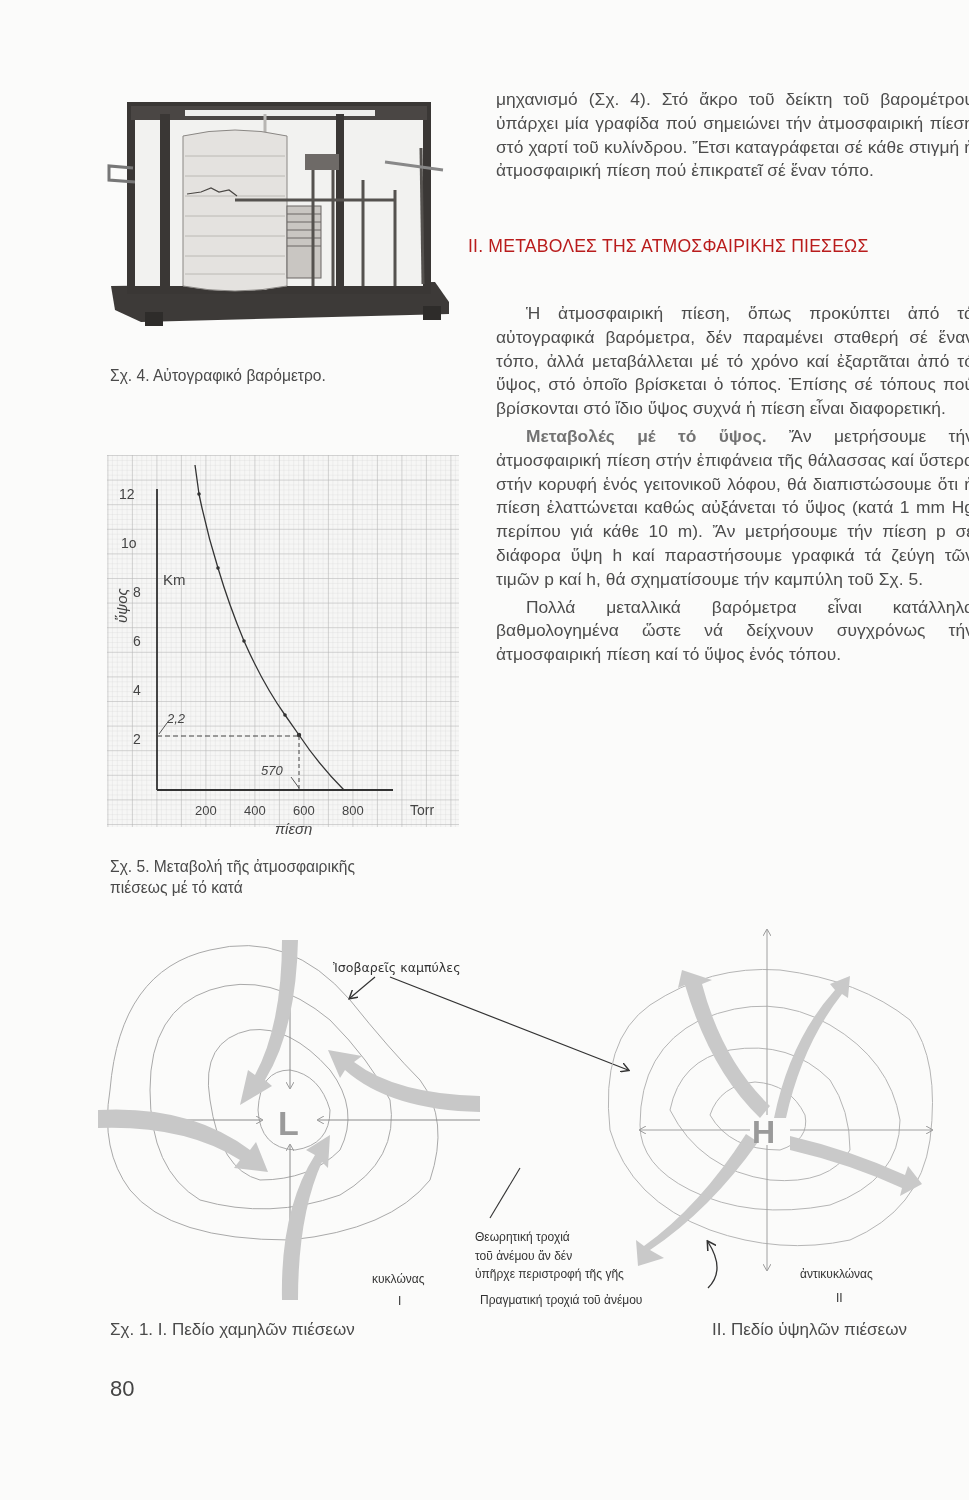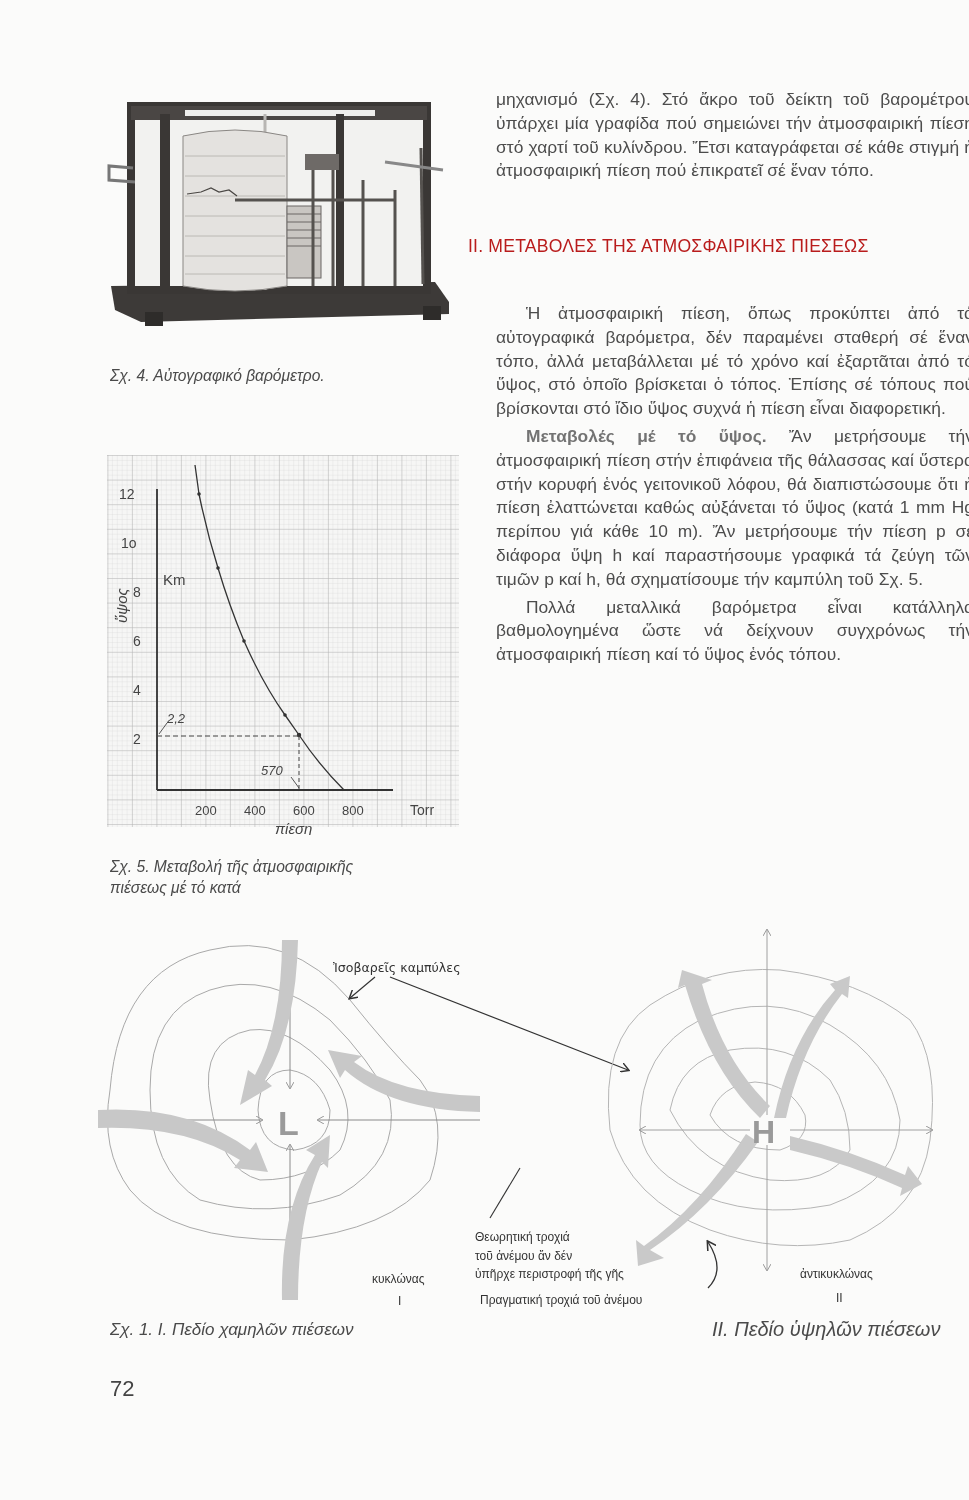--- a/index.html
+++ b/index.html
@@ -15,21 +15,21 @@
     color: #4c4c4c; text-align: justify; letter-spacing: 0.05px;
   }
   .col-text p { margin: 0; }
   .col-text .indent { text-indent: 30px; }
   .section-heading {
     left: 468px; top: 236px; width: 478px; font-size: 17.6px; color: #b91c1c;
     letter-spacing: 0.2px; white-space: nowrap;
   }
   .bold-lead { font-weight: bold; color: #737373; }
   .caption {
-    font-style: italic; font-size: 15.6px; color: #4a4a4a; line-height: 21px;
+    font-size: 15.6px; color: #4a4a4a; line-height: 21px;
   }
   .page-number { left: 110px; top: 1376px; font-size: 22px; color: #444; }
   .diag-label { font-size: 12.6px; color: #333; white-space: nowrap; font-family: "DejaVu Sans", sans-serif; }
   svg text { font-family: "Liberation Sans", sans-serif; }
 </style>
 </head>
 <body>
 
 <div class="abs" style="left:105px; top:96px; width:350px; height:240px;">
   <svg width="350" height="240" viewBox="0 0 350 240">
@@ -209,15 +209,15 @@
     <text x="308" y="395" font-size="12" fill="#333">I</text>
     <text x="385" y="331" font-size="12" fill="#333">Θεωρητική τροχιά</text>
     <text x="385" y="350" font-size="12" fill="#333">τοῦ ἀνέμου ἄν δέν</text>
     <text x="385" y="368" font-size="12" fill="#333">ὑπῆρχε περιστροφή τῆς γῆς</text>
     <text x="390" y="394" font-size="12" fill="#333">Πραγματική τροχιά τοῦ ἀνέμου</text>
     <text x="710" y="368" font-size="12" fill="#333">ἀντικυκλώνας</text>
     <text x="746" y="392" font-size="12" fill="#333">II</text>
   </svg>
 </div>
 <div class="abs caption" style="left:110px; top:1319px; font-size:17px;">Σχ. 1. I. Πεδίο χαμηλῶν πιέσεων</div>
-<div class="abs caption" style="left:712px; top:1319px; font-size:20px;">II. Πεδίο ὑψηλῶν πιέσεων</div>
-
-<div class="abs page-number">72</div>
+<div class="abs caption" style="left:712px; top:1319px; font-size:17px;">II. Πεδίο ὑψηλῶν πιέσεων</div>
+
+<div class="abs page-number">80</div>
 
 </body></html>

